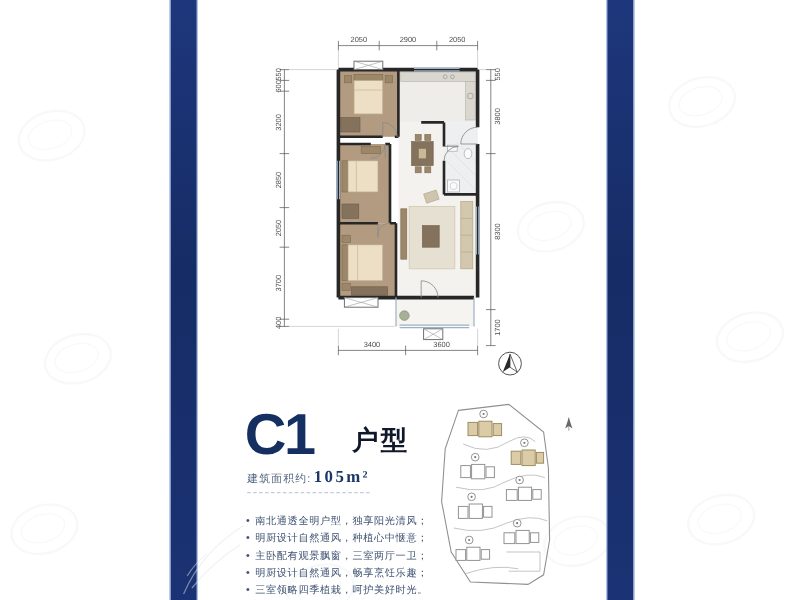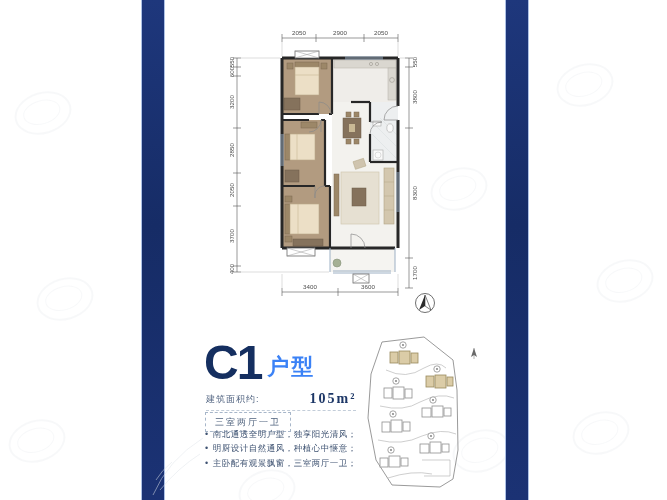--- a/index.html
+++ b/index.html
@@ -13,26 +13,26 @@
   .band-left{left:141px;}
   .band-right{left:505px;}
 
   
   .wm{position:absolute;width:54px;height:38px;border:2px solid #7d8da3;border-radius:50%;
       opacity:0.055;transform:rotate(-16deg);}
   .wm::after{content:"";position:absolute;left:7px;top:6px;width:36px;height:22px;
       border:1.5px solid #7d8da3;border-radius:50%;}
 
   
-  .title-row{position:absolute;left:204px;top:341px;display:flex;align-items:flex-end;}
+  .title-row{position:absolute;left:204px;top:341px;display:flex;align-items:flex-end;gap:26px;}
   .unit-code{font-size:48px;font-weight:800;color:#152f60;line-height:0.9;letter-spacing:-2px;}
-  .unit-type{font-size:22px;font-weight:700;color:#3b82f6;margin-left:6px;margin-bottom:2px;letter-spacing:2px;}
+  .unit-type{font-size:22px;font-weight:700;color:#0f172a;margin-left:6px;margin-bottom:2px;letter-spacing:2px;}
 
   .area-line{position:absolute;left:206px;top:391px;display:flex;align-items:flex-end;
-             border-bottom:1px dashed #c3cdd9;padding-bottom:3px;gap:48px;}
+             border-bottom:1px dashed #c3cdd9;padding-bottom:3px;}
   .area-label{font-size:9px;color:#4c5f7d;letter-spacing:1px;margin-bottom:1px;}
   .area-value{font-size:14px;font-weight:700;color:#1c3666;letter-spacing:2px;margin-left:2px;font-family:Liberation Serif, serif;}
 
   .rooms-tag{position:absolute;left:205px;top:412px;border:1px dashed #a7b6c9;
              color:#51647f;font-size:9px;letter-spacing:2px;padding:3px 9px 2px 9px;}
 
   
   .features{position:absolute;left:205px;top:427px;margin:0;padding:0;list-style:none;}
   .features li{font-size:8.5px;color:#3f5372;letter-spacing:0.5px;line-height:14.3px;white-space:nowrap;text-align:center;}
   .features li::before{content:"\2022";color:#3f5372;margin-right:4px;font-size:9px;}
@@ -274,26 +274,27 @@
   <div class="title-row">
     <span class="unit-code">C1</span>
     <span class="unit-type">户型</span>
   </div>
 
   <div class="area-line">
     <span class="area-label">建筑面积约:</span>
     <span class="area-value">105m²</span>
   </div>
 
-  <div class="rooms-tag">三室两厅一卫</div>
 
   <ul class="features">
     <li>南北通透全明户型，独享阳光清风；</li>
     <li>明厨设计自然通风，种植心中惬意；</li>
     <li>主卧配有观景飘窗，三室两厅一卫；</li>
+    <li>明厨设计自然通风，畅享烹饪乐趣；</li>
+    <li>三室领略四季植栽，呵护美好时光。</li>
   </ul>
 
   <svg class="leaf" width="70" height="80" viewBox="0 0 70 80">
     <path d="M5,75 Q20,40 55,18 M12,70 Q30,48 52,34 M8,60 Q14,50 24,42" stroke="#dfe4e9" stroke-width="1" fill="none"></path>
   </svg>
 
   <svg style="position:absolute;left:362px;top:332px;" width="140" height="166" viewBox="0 0 140 166">
     <path class="site" d="M20,10 L62,5 L91,28 L95,58 L96,118 L91,147 L78,155 L30,153 L14,128 L6,86 L9,42 Z"></path>
     <g class="site-road">
       <path d="M24,38 Q44,48 62,36 Q76,28 84,36"></path>

